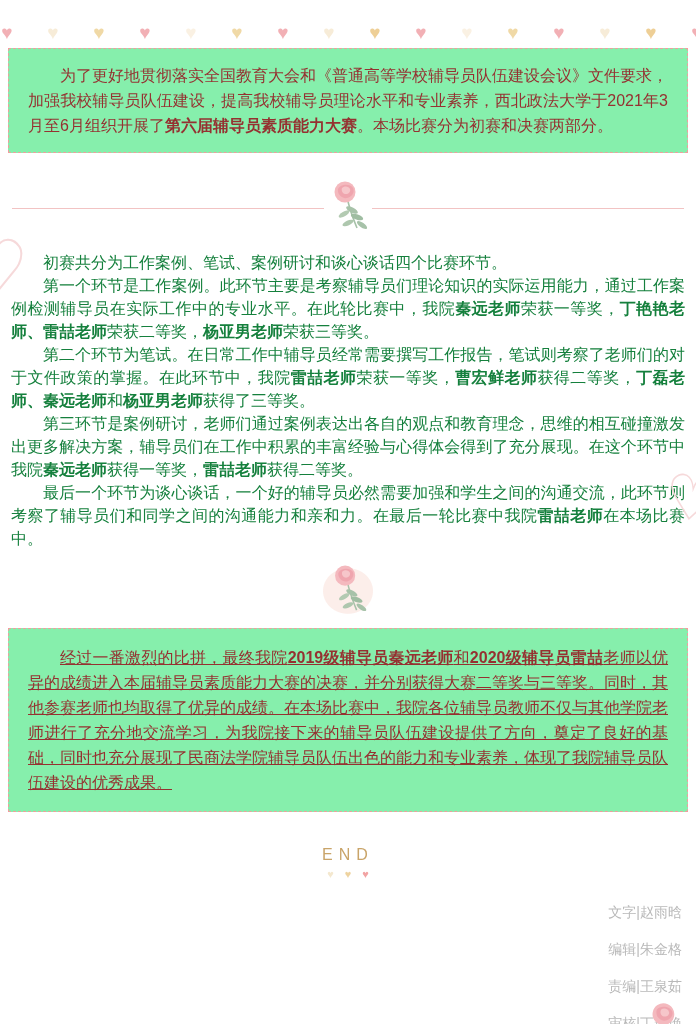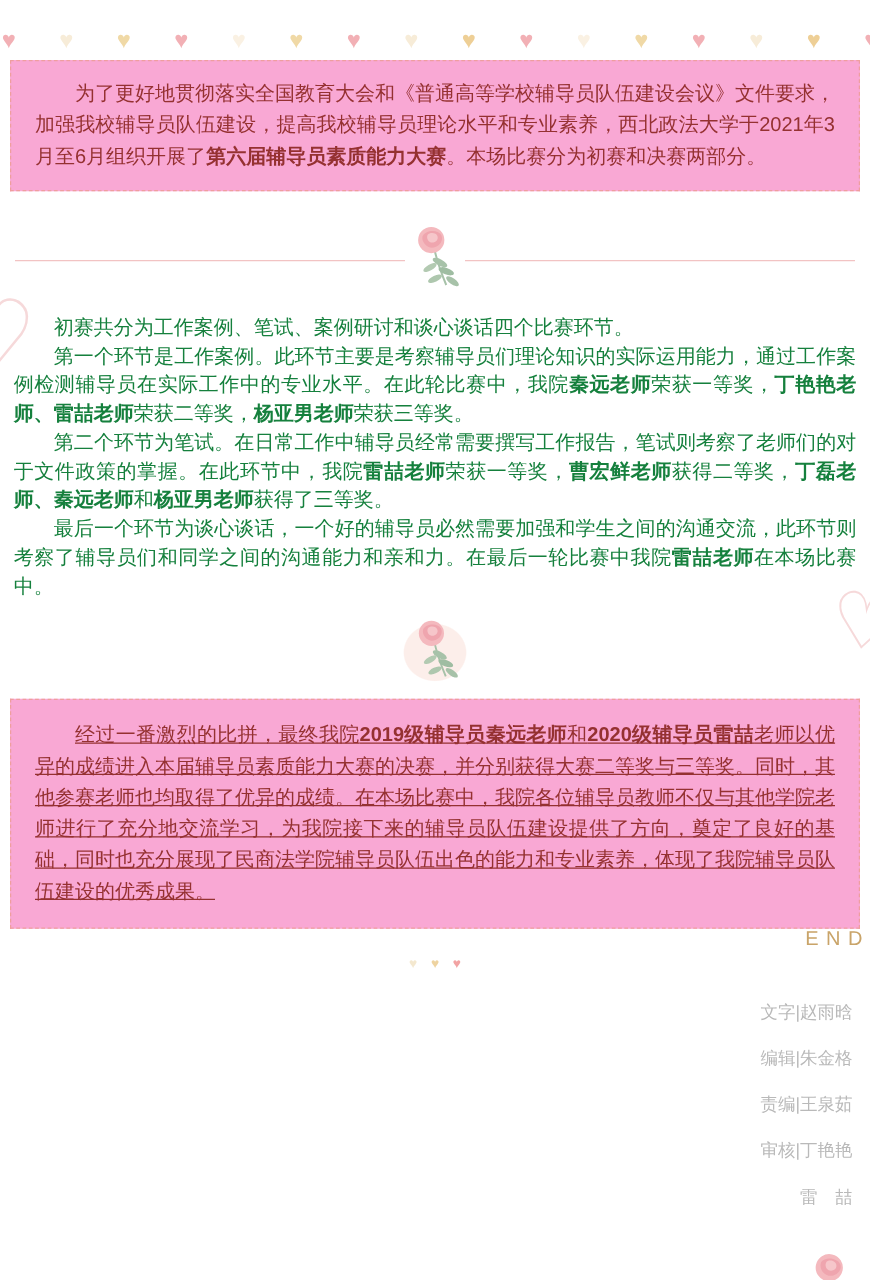--- a/index.html
+++ b/index.html
@@ -7,40 +7,40 @@
     width:696px;height:1024px;overflow:hidden;position:relative;
     background:#ffffff;
     font-family:"Liberation Sans","DejaVu Sans",sans-serif;
   }
   
   .hearts-strip{position:relative;height:26px;margin-top:20px;}
   .hearts-strip .inner{position:absolute;left:-16px;top:0;display:flex;}
   .hearts-strip .inner span{width:46px;text-align:center;font-size:19px;line-height:26px;}
   
   .note-box{
-    margin:2px 8px 0;border:1px dashed #ef9e9e;background:#f9a8d4;
+    margin:2px 8px 0;border:1px dashed #ef9e9e;background:#86efac;
     padding:14px 19px;color:#953131;font-size:16px;line-height:25px;
   }
   .note-box p{margin:0;text-indent:2em;text-align:justify;}
   .summary{margin-top:6px;padding:16px 19px;text-decoration:underline;}
   
   .divider{display:flex;align-items:center;margin:26px 12px 0;height:58px;}
   .divider .line{flex:1;height:1px;background:#f2c3c3;}
   
   .article{margin:14px 11px 0;color:#15803d;font-size:16px;line-height:23px;}
   .article p{margin:0;text-indent:2em;text-align:justify;}
   strong{font-weight:bold;}
   
   .flower-solo{display:flex;justify-content:center;margin-top:10px;}
   .flower-solo .halo{
     width:68px;height:62px;display:flex;align-items:center;justify-content:center;
     background:radial-gradient(closest-side,#fceeea 72%,rgba(252,238,234,0) 75%);
   }
   
-  .end-block{text-align:right;}
+  .end-block{margin-top:34px;text-align:center;}
   .end-label{color:#c9a469;font-size:16px;letter-spacing:6px;}
   .end-hearts{margin-top:4px;display:flex;justify-content:center;gap:11px;font-size:11px;line-height:12px;}
   
   .credits{margin-top:14px;padding-right:14px;text-align:right;color:#b9b9b9;font-size:14px;}
   .credits div{line-height:37px;}
   
   .watermark{position:absolute;color:#f6d9da;line-height:1;pointer-events:none;}
   .wm-left{left:-42px;top:230px;font-size:80px;}
   .wm-right{right:-24px;top:468px;font-size:62px;transform:rotate(8deg);}
   .corner-rose{position:absolute;right:8px;top:1002px;transform:rotate(12deg);}
@@ -98,20 +98,21 @@
   <svg width="48" height="58" viewBox="0 0 48 56">
       <use href="#rose"></use>
     </svg>
   <div class="line"></div>
 </div>
 
 <div class="article">
   <p><span>初赛共分为工作案例、笔试、案例研讨和谈心谈话四个比赛环节。</span></p>
   <p><span>第一个环节是工作案例。此环节主要是考察辅导员们理论知识的实际运用能力，通过工作案例检测辅导员在实际工作中的专业水平。在此轮比赛中，我院</span><strong>秦远老师</strong><span>荣获一等奖，</span><strong>丁艳艳老师、雷喆老师</strong><span>荣获二等奖，</span><strong>杨亚男老师</strong><span>荣获三等奖。</span></p>
   <p><span>第二个环节为笔试。在日常工作中辅导员经常需要撰写工作报告，笔试则考察了老师们的对于文件政策的掌握。在此环节中，我院</span><strong>雷喆老师</strong><span>荣获一等奖，</span><strong>曹宏鲜老师</strong><span>获得二等奖，</span><strong>丁磊老师、秦远老师</strong><span>和</span><strong>杨亚男老师</strong><span>获得了三等奖。</span></p>
+  <p><span>第三环节是案例研讨，老师们通过案例表达出各自的观点和教育理念，思维的相互碰撞激发出更多解决方案，辅导员们在工作中积累的丰富经验与心得体会得到了充分展现。在这个环节中我院</span><strong>秦远老师</strong><span>获得一等奖，</span><strong>雷喆老师</strong><span>获得二等奖。</span></p>
   <p><span>最后一个环节为谈心谈话，一个好的辅导员必然需要加强和学生之间的沟通交流，此环节则考察了辅导员们和同学之间的沟通能力和亲和力。在最后一轮比赛中我院</span><strong>雷喆老师</strong><span>在本场比赛中。</span></p>
 </div>
 
 <div class="flower-solo">
   <div class="halo">
     <svg width="46" height="56" viewBox="0 0 48 56">
         <use href="#rose"></use>
       </svg>
   </div>
 </div>

